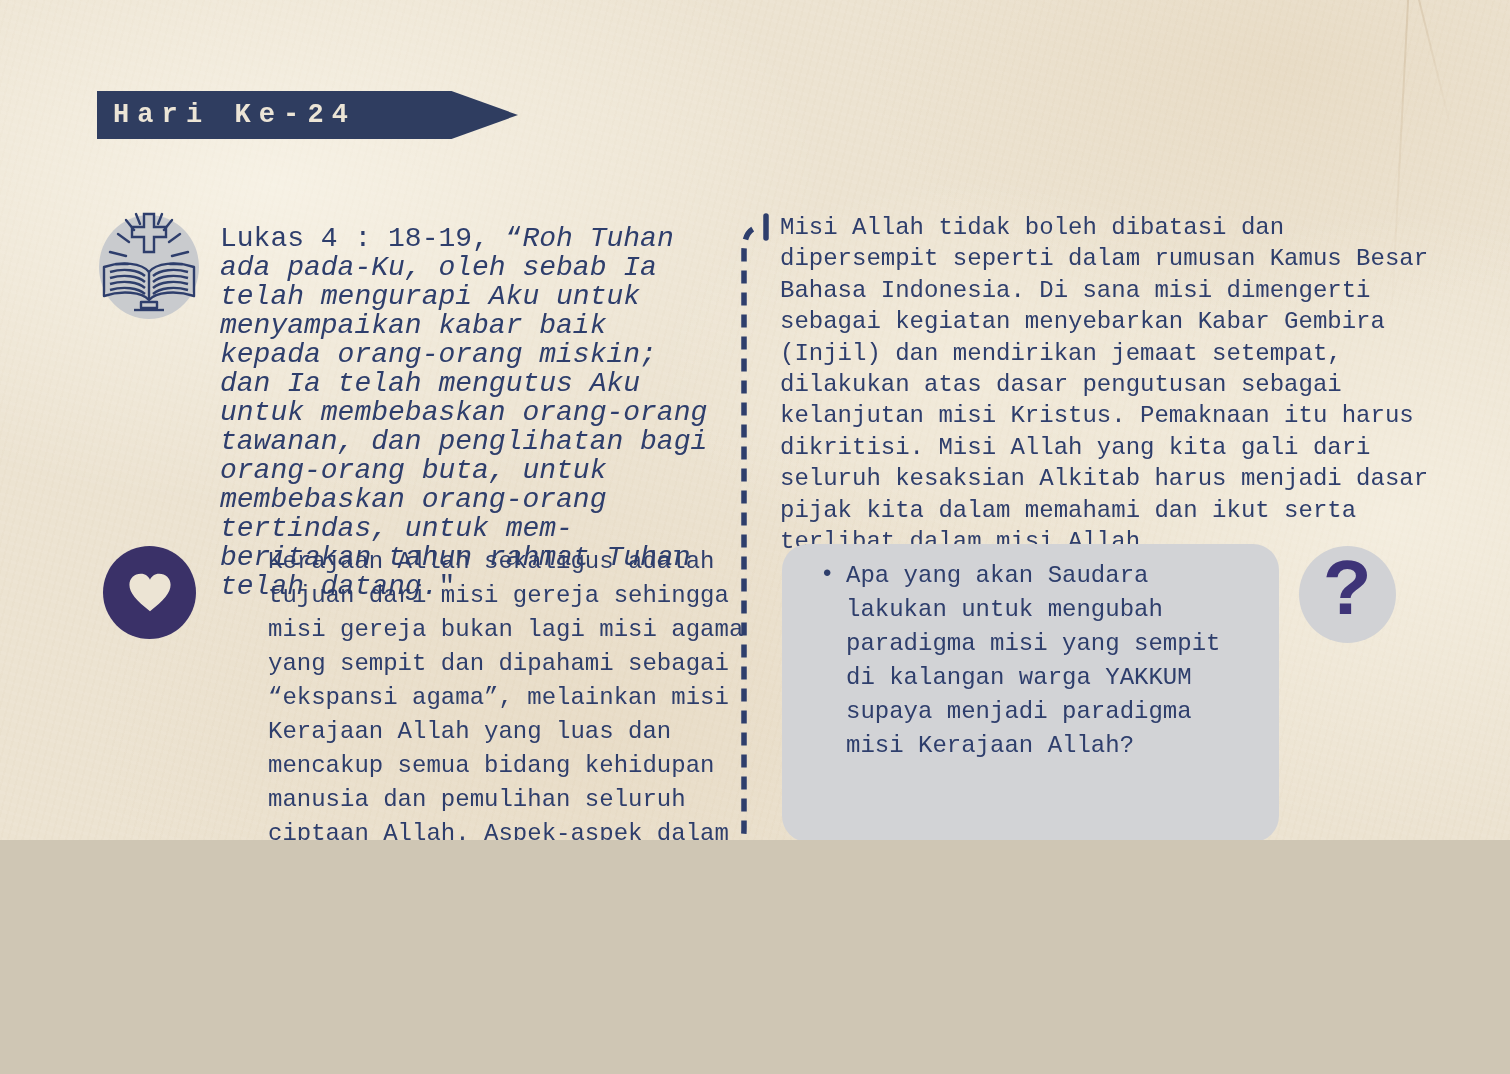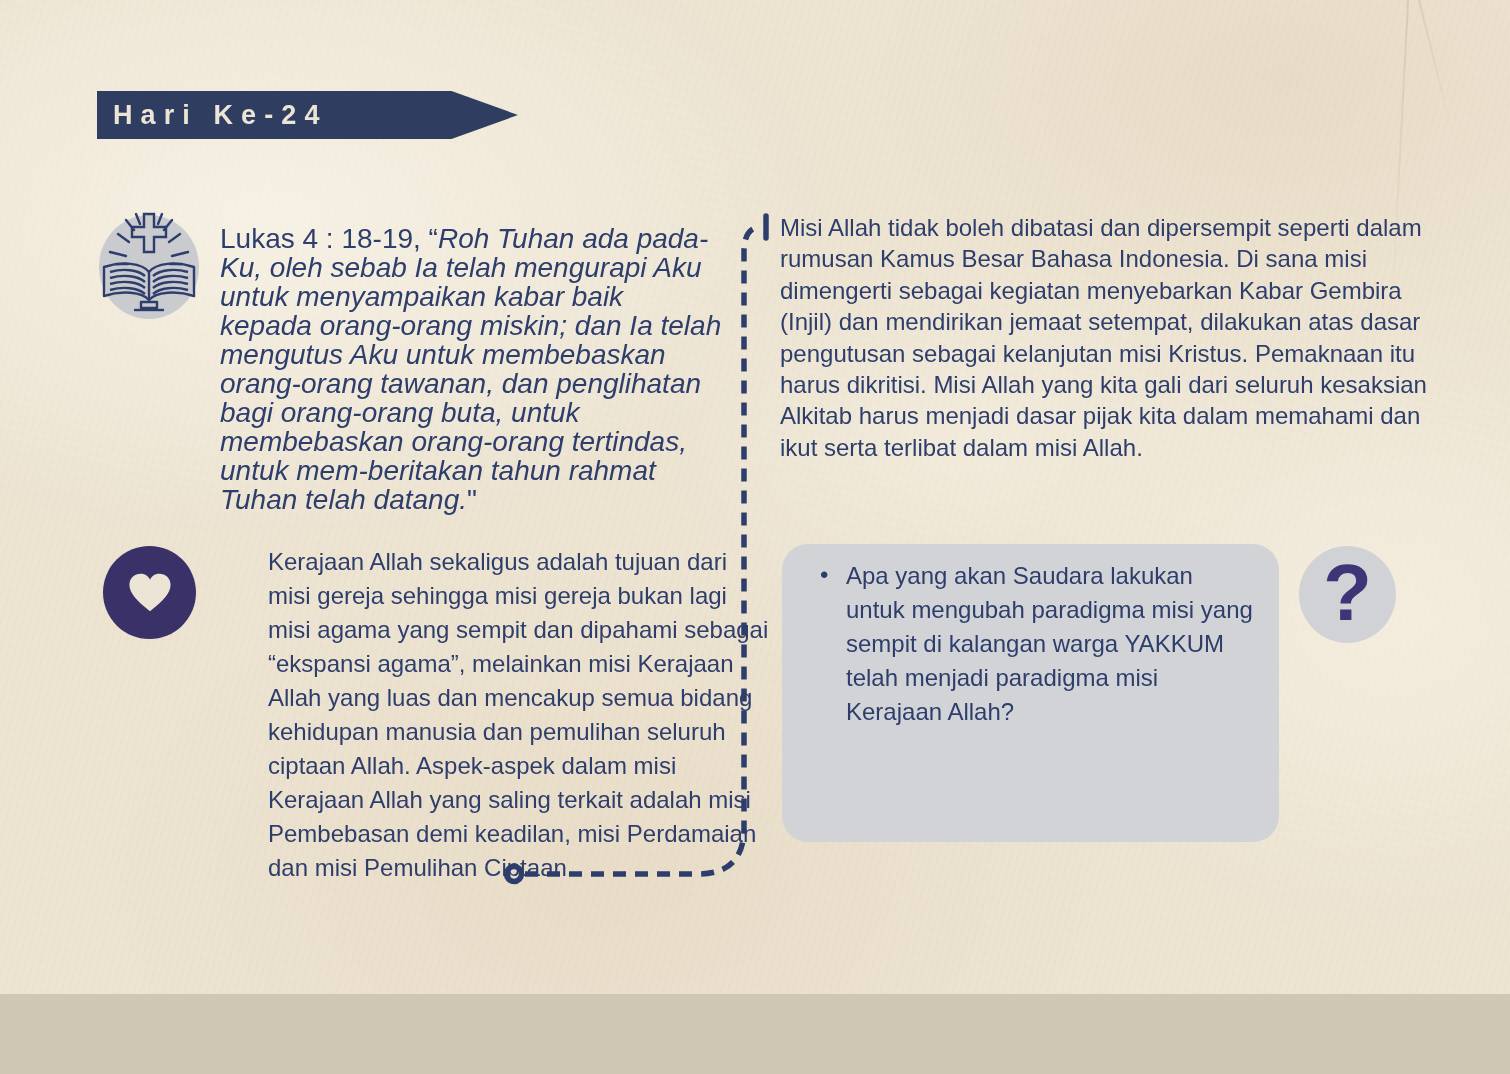--- a/index.html
+++ b/index.html
@@ -1,21 +1,21 @@
 <!DOCTYPE html>
 <html><head>
 <meta charset="utf-8">
 <style>
   html,body{margin:0;padding:0;background:#cfc6b4;}
   *{box-sizing:border-box;}
   .page{
     position:relative;
-    width:1510px;height:994px;
+    width:1510px;height:840px;
     overflow:hidden;
-    font-family:Liberation Sans, sans-serif;
+    font-family:Liberation Mono, monospace;
     color:#2e3e6c;
     background-color:#ece3d1;
     background-image:
       radial-gradient(900px 520px at 18% 22%, rgba(255,253,245,.55), rgba(255,253,245,0) 62%),
       radial-gradient(700px 420px at 85% 8%,  rgba(214,188,148,.18), rgba(214,188,148,0) 60%),
       radial-gradient(620px 520px at 92% 62%, rgba(255,252,242,.42), rgba(255,252,242,0) 60%),
       radial-gradient(820px 520px at 40% 88%, rgba(212,186,148,.16), rgba(212,186,148,0) 62%),
       radial-gradient(520px 320px at 64% 44%, rgba(255,251,240,.32), rgba(255,251,240,0) 60%),
       repeating-linear-gradient(105deg, rgba(196,170,134,.045) 0 2px, rgba(0,0,0,0) 2px 7px),
       repeating-linear-gradient(15deg,  rgba(255,255,255,.05) 0 3px, rgba(0,0,0,0) 3px 9px);
@@ -151,21 +151,21 @@
   <div class="heart-badge">
     <svg viewBox="0 0 100 94">
       <path d="M50 88 C20 64 5 48 5 30 C5 16 16 6 30 6 C40 6 47 12 50 19 C53 12 60 6 70 6 C84 6 95 16 95 30 C95 48 80 64 50 88 Z" fill="#ece4d4"></path>
     </svg>
   </div>
 
   <div class="para-left2">Kerajaan Allah sekaligus adalah tujuan dari misi gereja sehingga misi gereja bukan lagi misi agama yang sempit dan dipahami sebagai “ekspansi agama”, melainkan misi Kerajaan Allah yang luas dan mencakup semua bidang kehidupan manusia dan pemulihan seluruh ciptaan Allah. Aspek-aspek dalam misi Kerajaan Allah yang saling terkait adalah misi Pembebasan demi keadilan, misi Perdamaian dan misi Pemulihan Ciptaan.</div>
 
   <div class="q-panel">
     <ul>
-      <li>Apa yang akan Saudara lakukan untuk mengubah paradigma misi yang sempit di kalangan warga YAKKUM telah menjadi paradigma misi Kerajaan Allah?</li>
+      <li>Apa yang akan Saudara lakukan untuk mengubah paradigma misi yang sempit di kalangan warga YAKKUM supaya menjadi paradigma misi Kerajaan Allah?</li>
     </ul>
   </div>
 
   <div class="qmark-badge">
     <span class="qm">?</span>
   </div>
 
 </div>
 
 </body></html>

